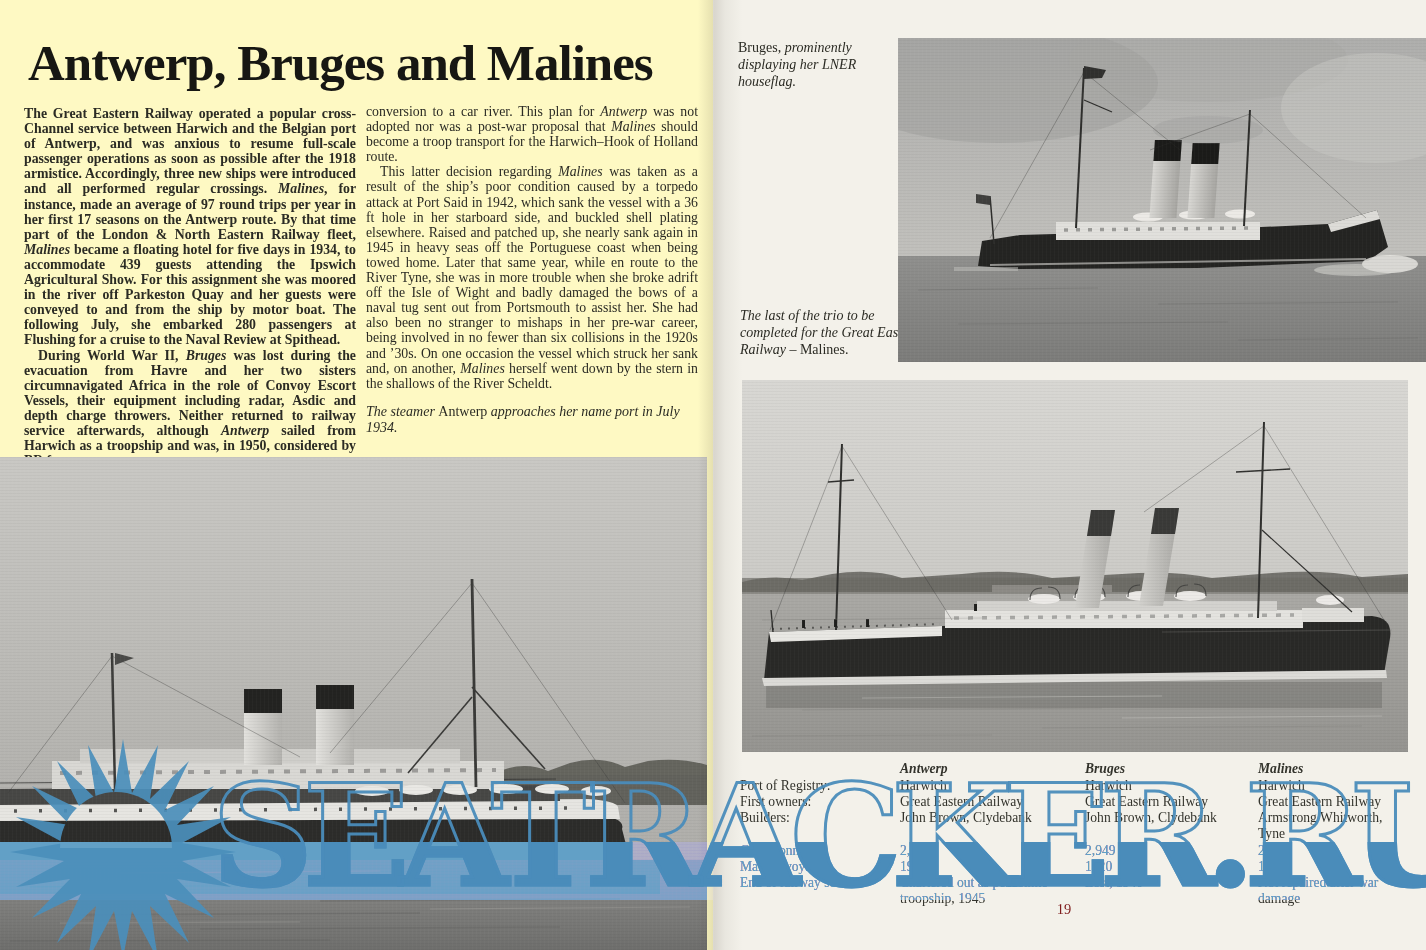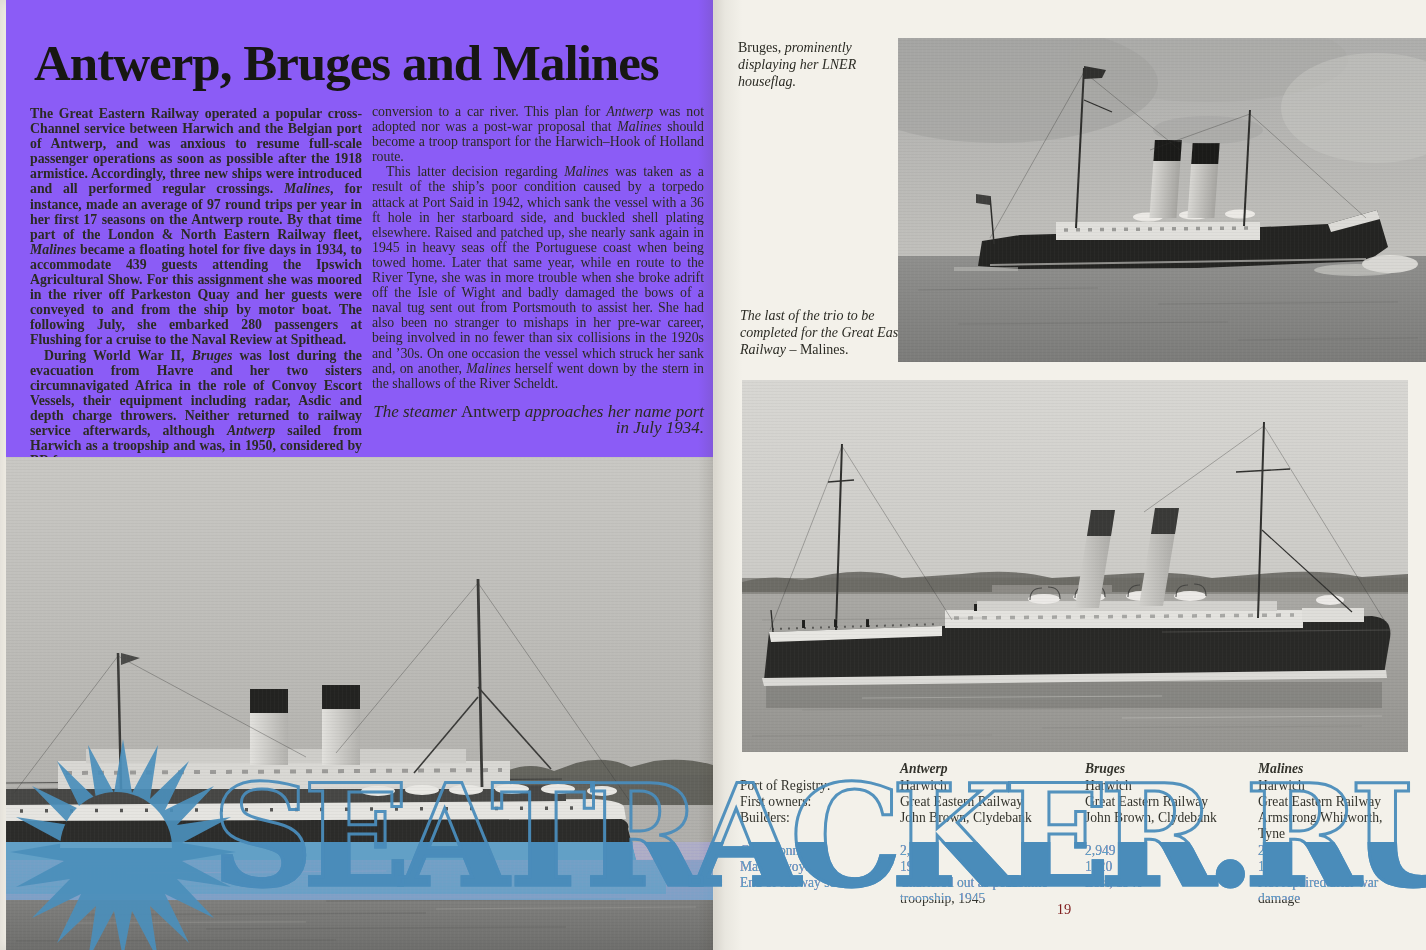--- a/index.html
+++ b/index.html
@@ -1,34 +1,34 @@
 <!DOCTYPE html>
 <html><head>
 <meta charset="utf-8">
 <style>
   html,body{margin:0;padding:0;background:#777;}
   #scan{position:relative;width:1426px;height:950px;overflow:hidden;
         font-family:"Liberation Serif", serif;background:#f1eee6;
         box-shadow:inset 0 0 14px rgba(0,0,0,.10);}
   .page{position:absolute;top:0;height:950px;}
-  #left-page{left:6px;width:713px;background:#8b5cf6;}
+  #left-page{left:0;width:713px;background:#fef9c3;}
   #right-page{left:713px;width:713px;background:#f3f1ea;}
   #gutter{position:absolute;left:698px;top:0;width:52px;height:950px;z-index:6;pointer-events:none;
      background:linear-gradient(to right, rgba(70,62,48,0) 0%, rgba(70,62,48,.15) 32%, rgba(70,62,48,.06) 52%, rgba(70,62,48,0) 85%);}
   
   #page-title{position:absolute;left:28px;top:34px;width:668px;margin:0;
      font-size:51px;font-weight:700;letter-spacing:-1px;color:#171713;white-space:nowrap;}
   .bodycol{position:absolute;top:106px;width:332px;font-size:13.8px;line-height:15.1px;
      color:#2b2b24;text-align:justify;}
   #col1{left:24px;font-weight:bold;}
   #col2{left:366px;top:104px;}
   .bodycol p{margin:0;}
   .ind{text-indent:14px;}
   .seg-i{font-style:italic;}
-  #steamer-caption{margin-top:13px !important;font-size:17px;line-height:16px;text-align:right;}
+  #steamer-caption{margin-top:13px !important;font-size:14px;line-height:16px;text-align:left;}
   
   .photo{position:absolute;overflow:hidden;z-index:2;}
   .photo svg{display:block;}
   .photo::after{content:"";position:absolute;inset:0;pointer-events:none;
     background-image:repeating-linear-gradient(0deg, rgba(0,0,0,.03) 0 1px, rgba(0,0,0,0) 1px 3px),
                      repeating-linear-gradient(90deg, rgba(255,255,255,.025) 0 1px, rgba(0,0,0,0) 1px 4px);}
   #photo-antwerp{left:0;top:457px;width:707px;height:493px;}
   #photo-bruges{left:898px;top:38px;width:528px;height:324px;}
   #photo-malines{left:742px;top:380px;width:666px;height:372px;}
   

